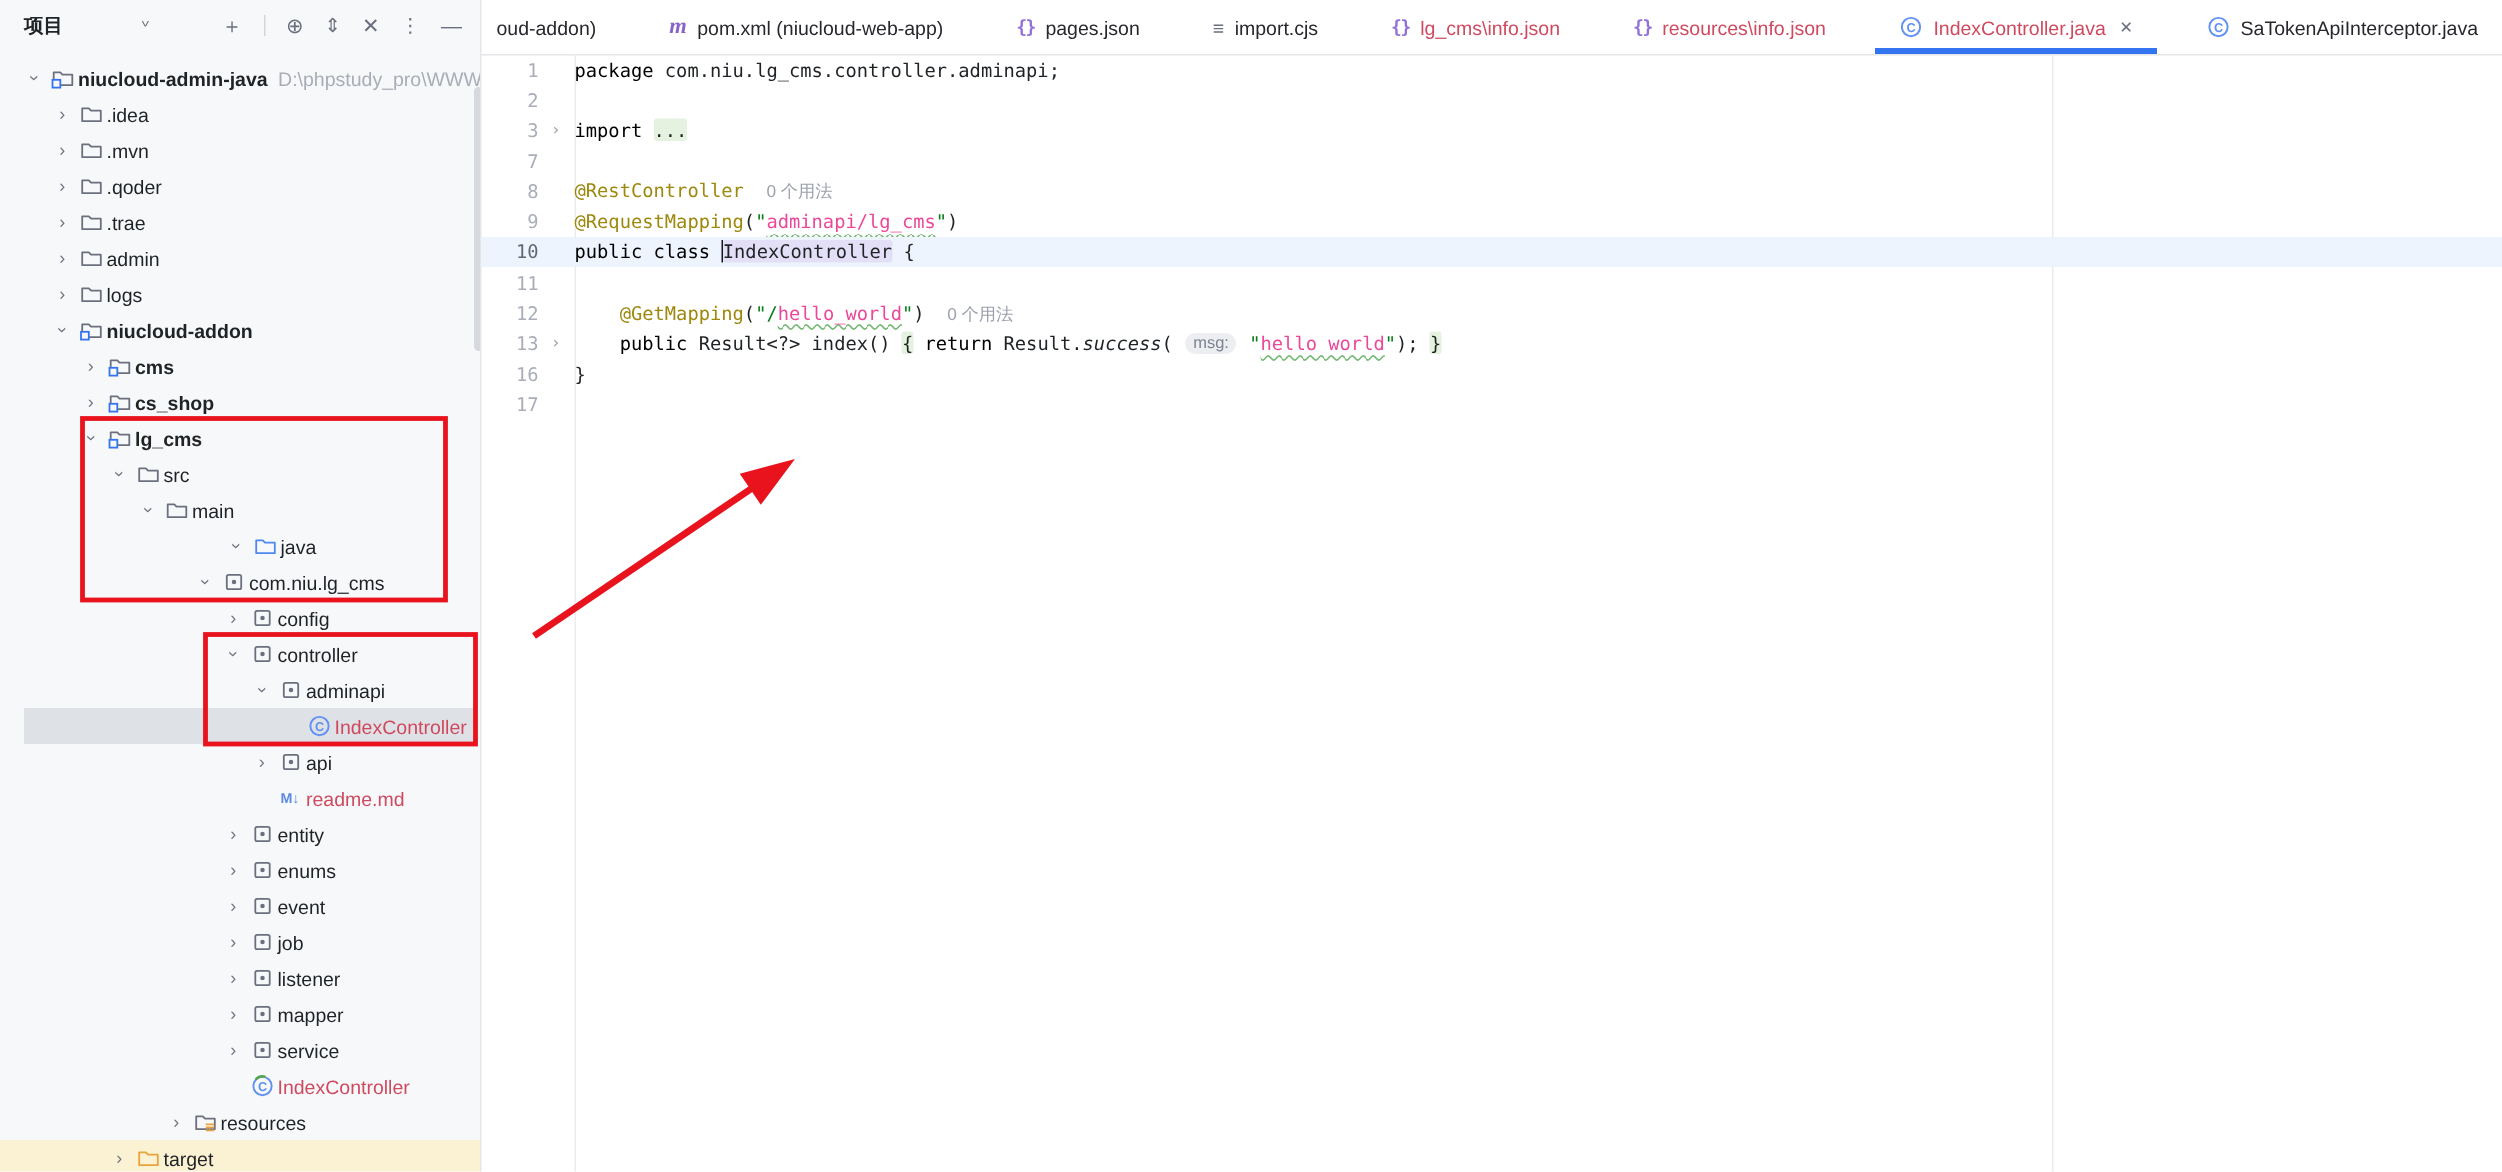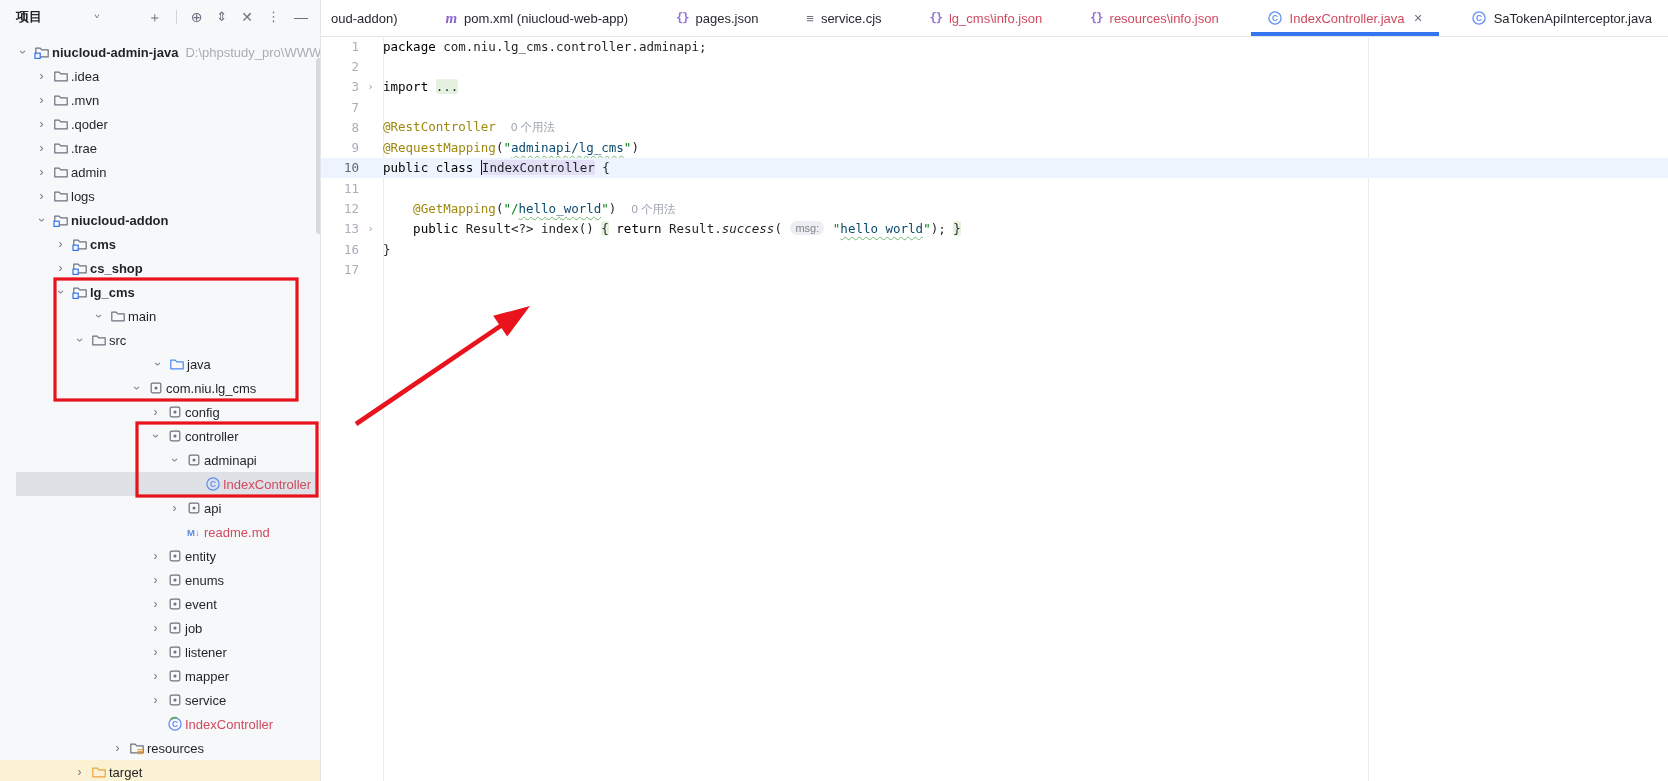--- a/index.html
+++ b/index.html
@@ -50,21 +50,21 @@
   .cline{height:20.3px;display:flex;align-items:center;position:relative;}
   .cline.cur{background:#eef4fe;}
   .ln{width:38px;flex:none;text-align:right;color:#a9aeb9;font-size:12.5px;}
   .cline.cur .ln{color:#5f6673;}
   .foldcell{width:23px;flex:none;text-align:center;color:#9ba1ac;font-size:11px;}
   .ctext{white-space:pre;padding-left:1px;}
   .tk-kw{color:#000000;}
   .tk-pl{color:#1f2326;}
   .tk-ann{color:#9e880d;}
   .tk-str{color:#067d17;}
-  .tk-strw{color:#0c4a6e;text-decoration-line:underline;text-decoration-style:wavy;
+  .tk-strw{color:#ec4899;text-decoration-line:underline;text-decoration-style:wavy;
            text-decoration-color:rgba(70,160,70,.75);text-decoration-thickness:1px;text-underline-offset:2.5px;}
   .tk-foldc{background:#e5f2df;border-radius:2px;}
   .tk-sm{font-style:italic;}
   .tk-occ{background:#e2dff6;border-radius:2px;}
   .tk-caret{display:inline-block;width:0;border-left:1.6px solid #15171b;height:15px;vertical-align:-3px;}
   .tk-uhint{font-family:"Liberation Sans",sans-serif;font-size:11.5px;color:#9ba1ac;}
   .tk-phint{font-family:"Liberation Sans",sans-serif;font-size:11px;color:#7d8费?}
   
   .tk-phint{font-family:"Liberation Sans",sans-serif;font-size:11px;color:#7d piece}
 </style>
@@ -190,37 +190,37 @@
       <div class="trow" style="padding-left: 52px;">
         <span class="tchev open"><span>›</span></span>
         <span class="ticon">
           <svg width="16" height="16" viewBox="0 0 16 16" fill="none">
             <path d="M1.8 4.2h4.4l1.5 1.6h6.5v7H1.8z" stroke="#6c707e" stroke-width="1.2" fill="none" stroke-linejoin="round"></path>
             <rect x="1" y="9.2" width="5.2" height="5.2" fill="#f7f8fa" stroke="#3574f0" stroke-width="1.2"></rect>
           </svg>
         </span>
         <span class="tlabel b">lg_cms</span>
       </div>
+      <div class="trow" style="padding-left: 71px;">
+        <span class="tchev open"><span>›</span></span>
+        <span class="ticon">
+          <svg width="16" height="16" viewBox="0 0 16 16" fill="none">
+            <path d="M1.8 4.2h4.4l1.5 1.6h6.5v7H1.8z" stroke="#6c707e" stroke-width="1.2" fill="none" stroke-linejoin="round"></path>
+          </svg>
+        </span>
+        <span class="tlabel">src</span>
+      </div>
       <div class="trow" style="padding-left: 90px;">
         <span class="tchev open"><span>›</span></span>
         <span class="ticon">
           <svg width="16" height="16" viewBox="0 0 16 16" fill="none">
             <path d="M1.8 4.2h4.4l1.5 1.6h6.5v7H1.8z" stroke="#6c707e" stroke-width="1.2" fill="none" stroke-linejoin="round"></path>
           </svg>
         </span>
         <span class="tlabel">main</span>
-      </div>
-      <div class="trow" style="padding-left: 71px;">
-        <span class="tchev open"><span>›</span></span>
-        <span class="ticon">
-          <svg width="16" height="16" viewBox="0 0 16 16" fill="none">
-            <path d="M1.8 4.2h4.4l1.5 1.6h6.5v7H1.8z" stroke="#6c707e" stroke-width="1.2" fill="none" stroke-linejoin="round"></path>
-          </svg>
-        </span>
-        <span class="tlabel">src</span>
       </div>
       <div class="trow" style="padding-left: 109px; margin-left: 40px;">
         <span class="tchev open"><span>›</span></span>
         <span class="ticon">
           <svg width="16" height="16" viewBox="0 0 16 16" fill="none">
             <path d="M1.8 4.2h4.4l1.5 1.6h6.5v7H1.8z" stroke="#4d89f0" stroke-width="1.2" fill="none" stroke-linejoin="round"></path>
           </svg>
         </span>
         <span class="tlabel">java</span>
       </div>
@@ -413,21 +413,21 @@
       <div class="tab">
         <span class="ticn">
           <span class="i-json">{}</span>
         </span>
         <span class="tlbl">pages.json</span>
       </div>
       <div class="tab">
         <span class="ticn">
           <span class="i-text">≡</span>
         </span>
-        <span class="tlbl">service.cjs</span>
+        <span class="tlbl">import.cjs</span>
       </div>
       <div class="tab">
         <span class="ticn">
           <span class="i-json">{}</span>
         </span>
         <span class="tlbl red">lg_cms\info.json</span>
       </div>
       <div class="tab">
         <span class="ticn">
           <span class="i-json">{}</span>

